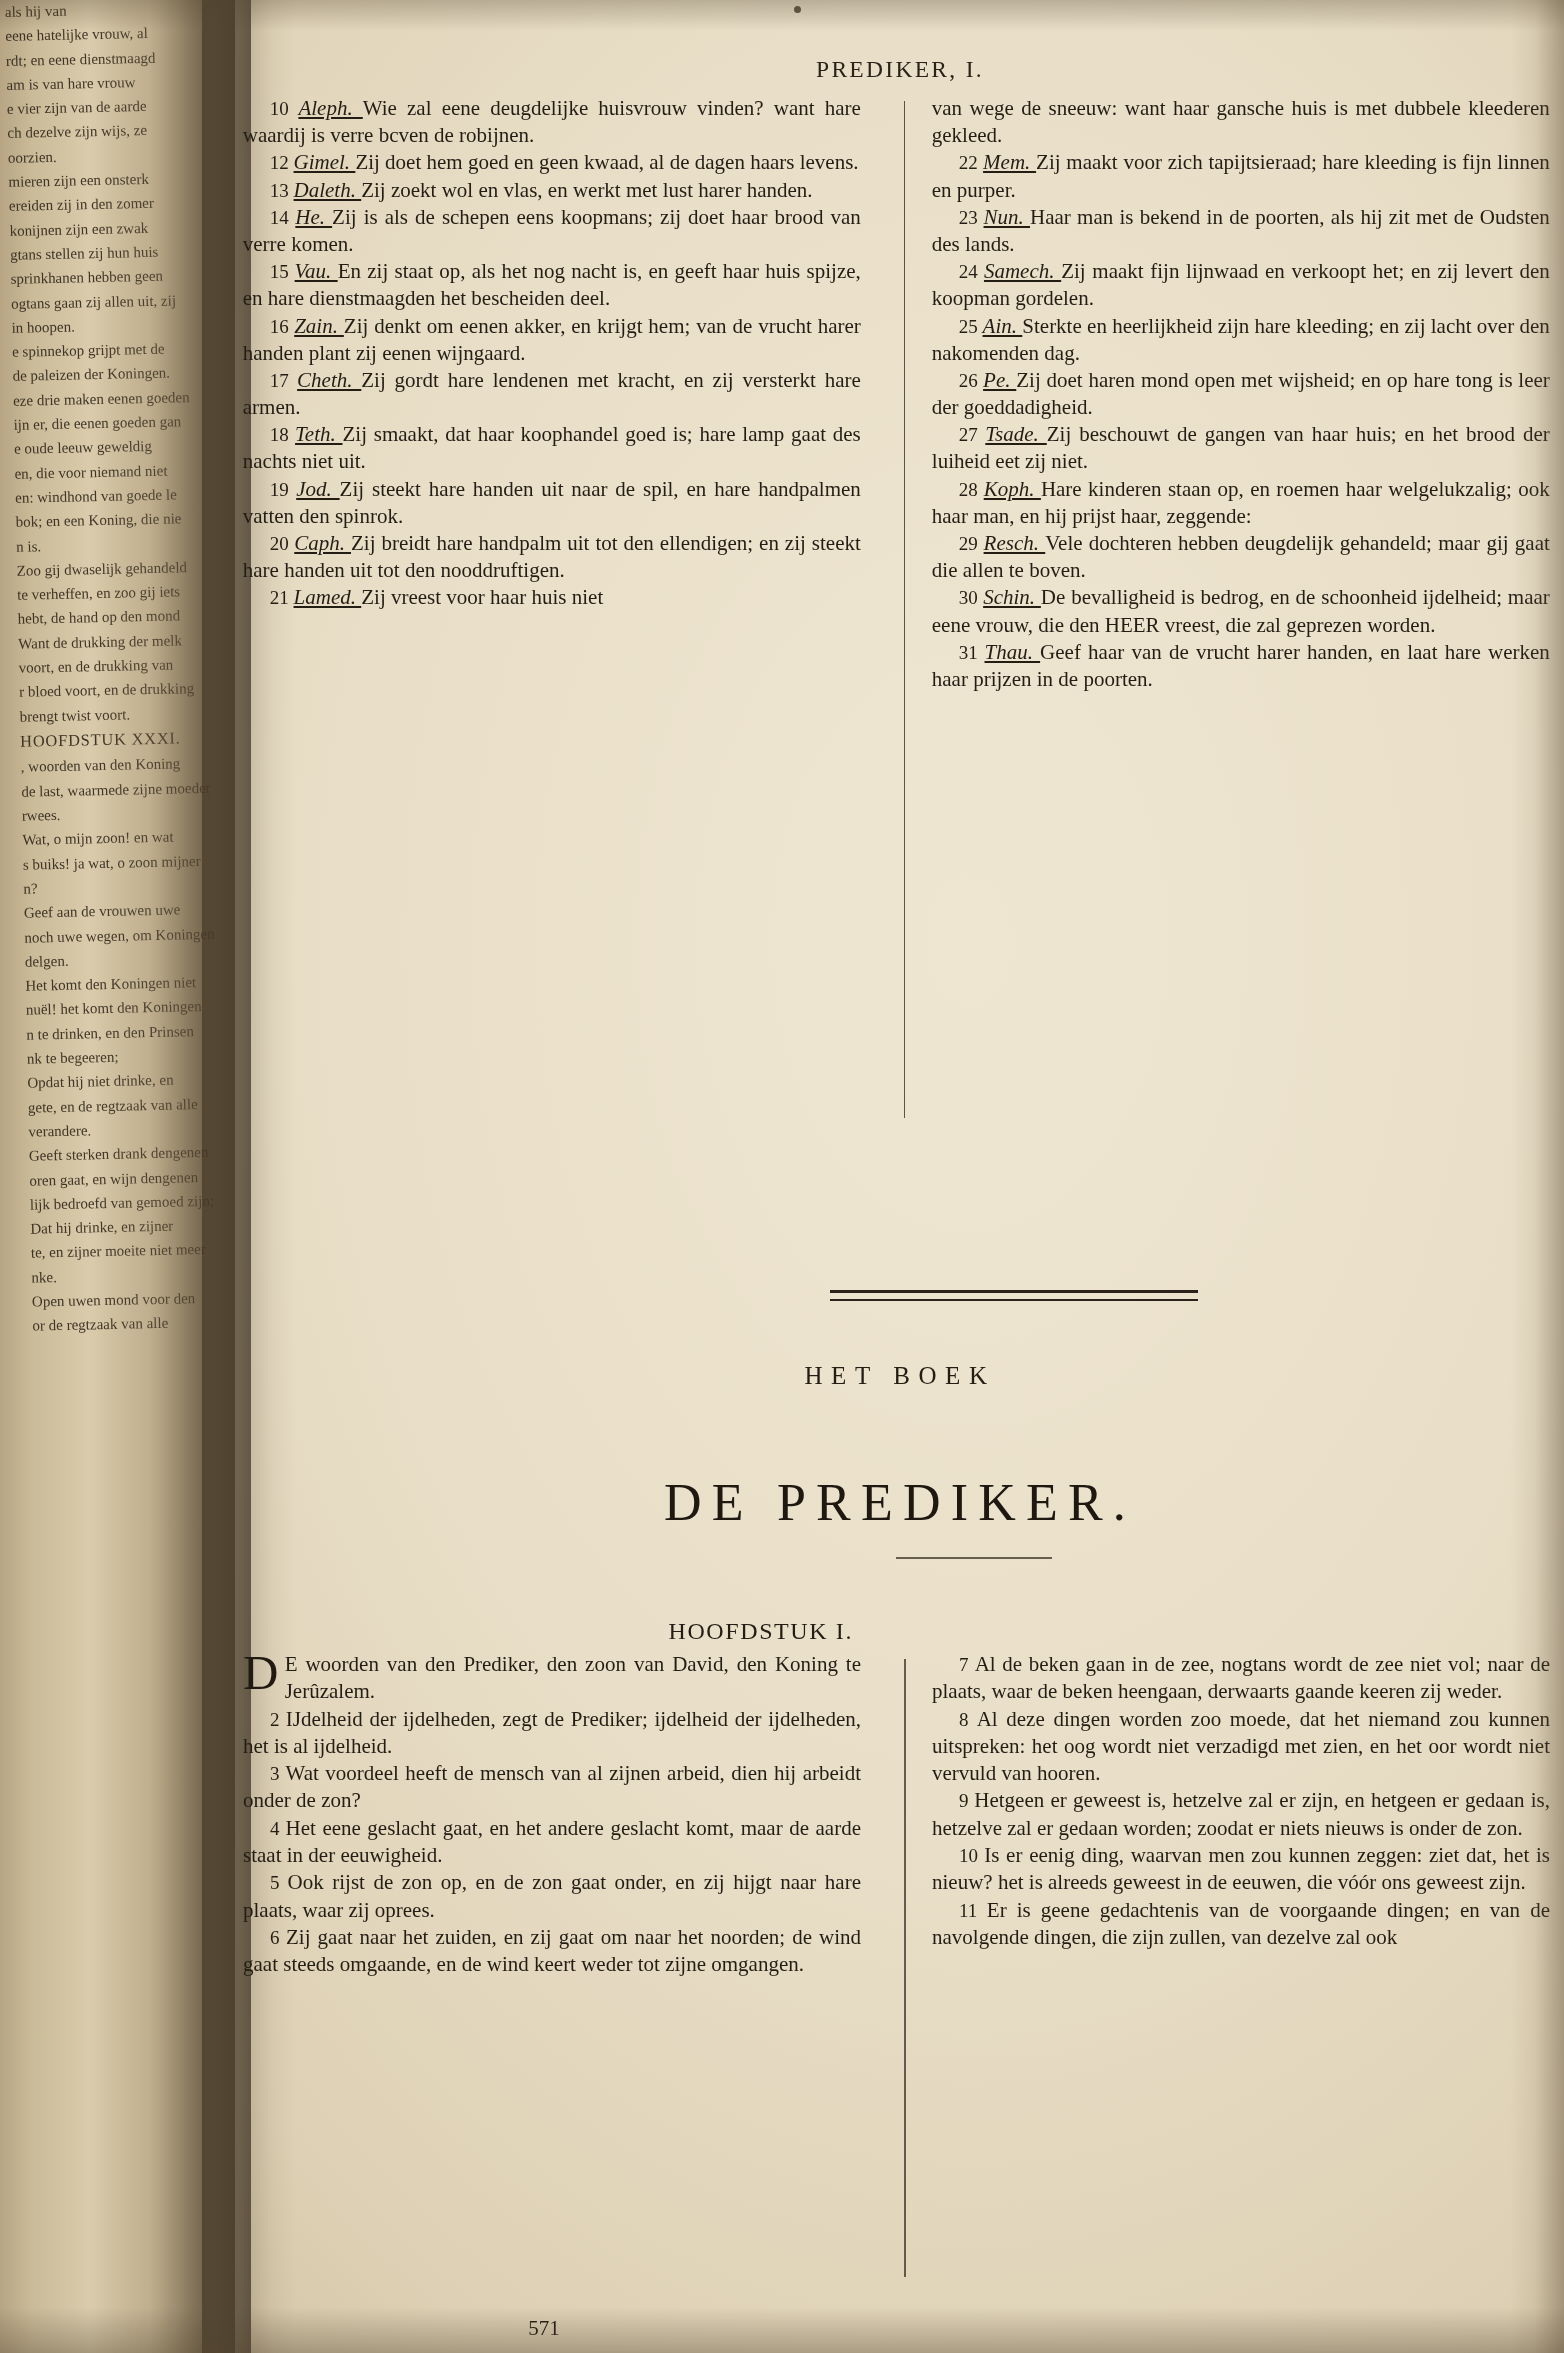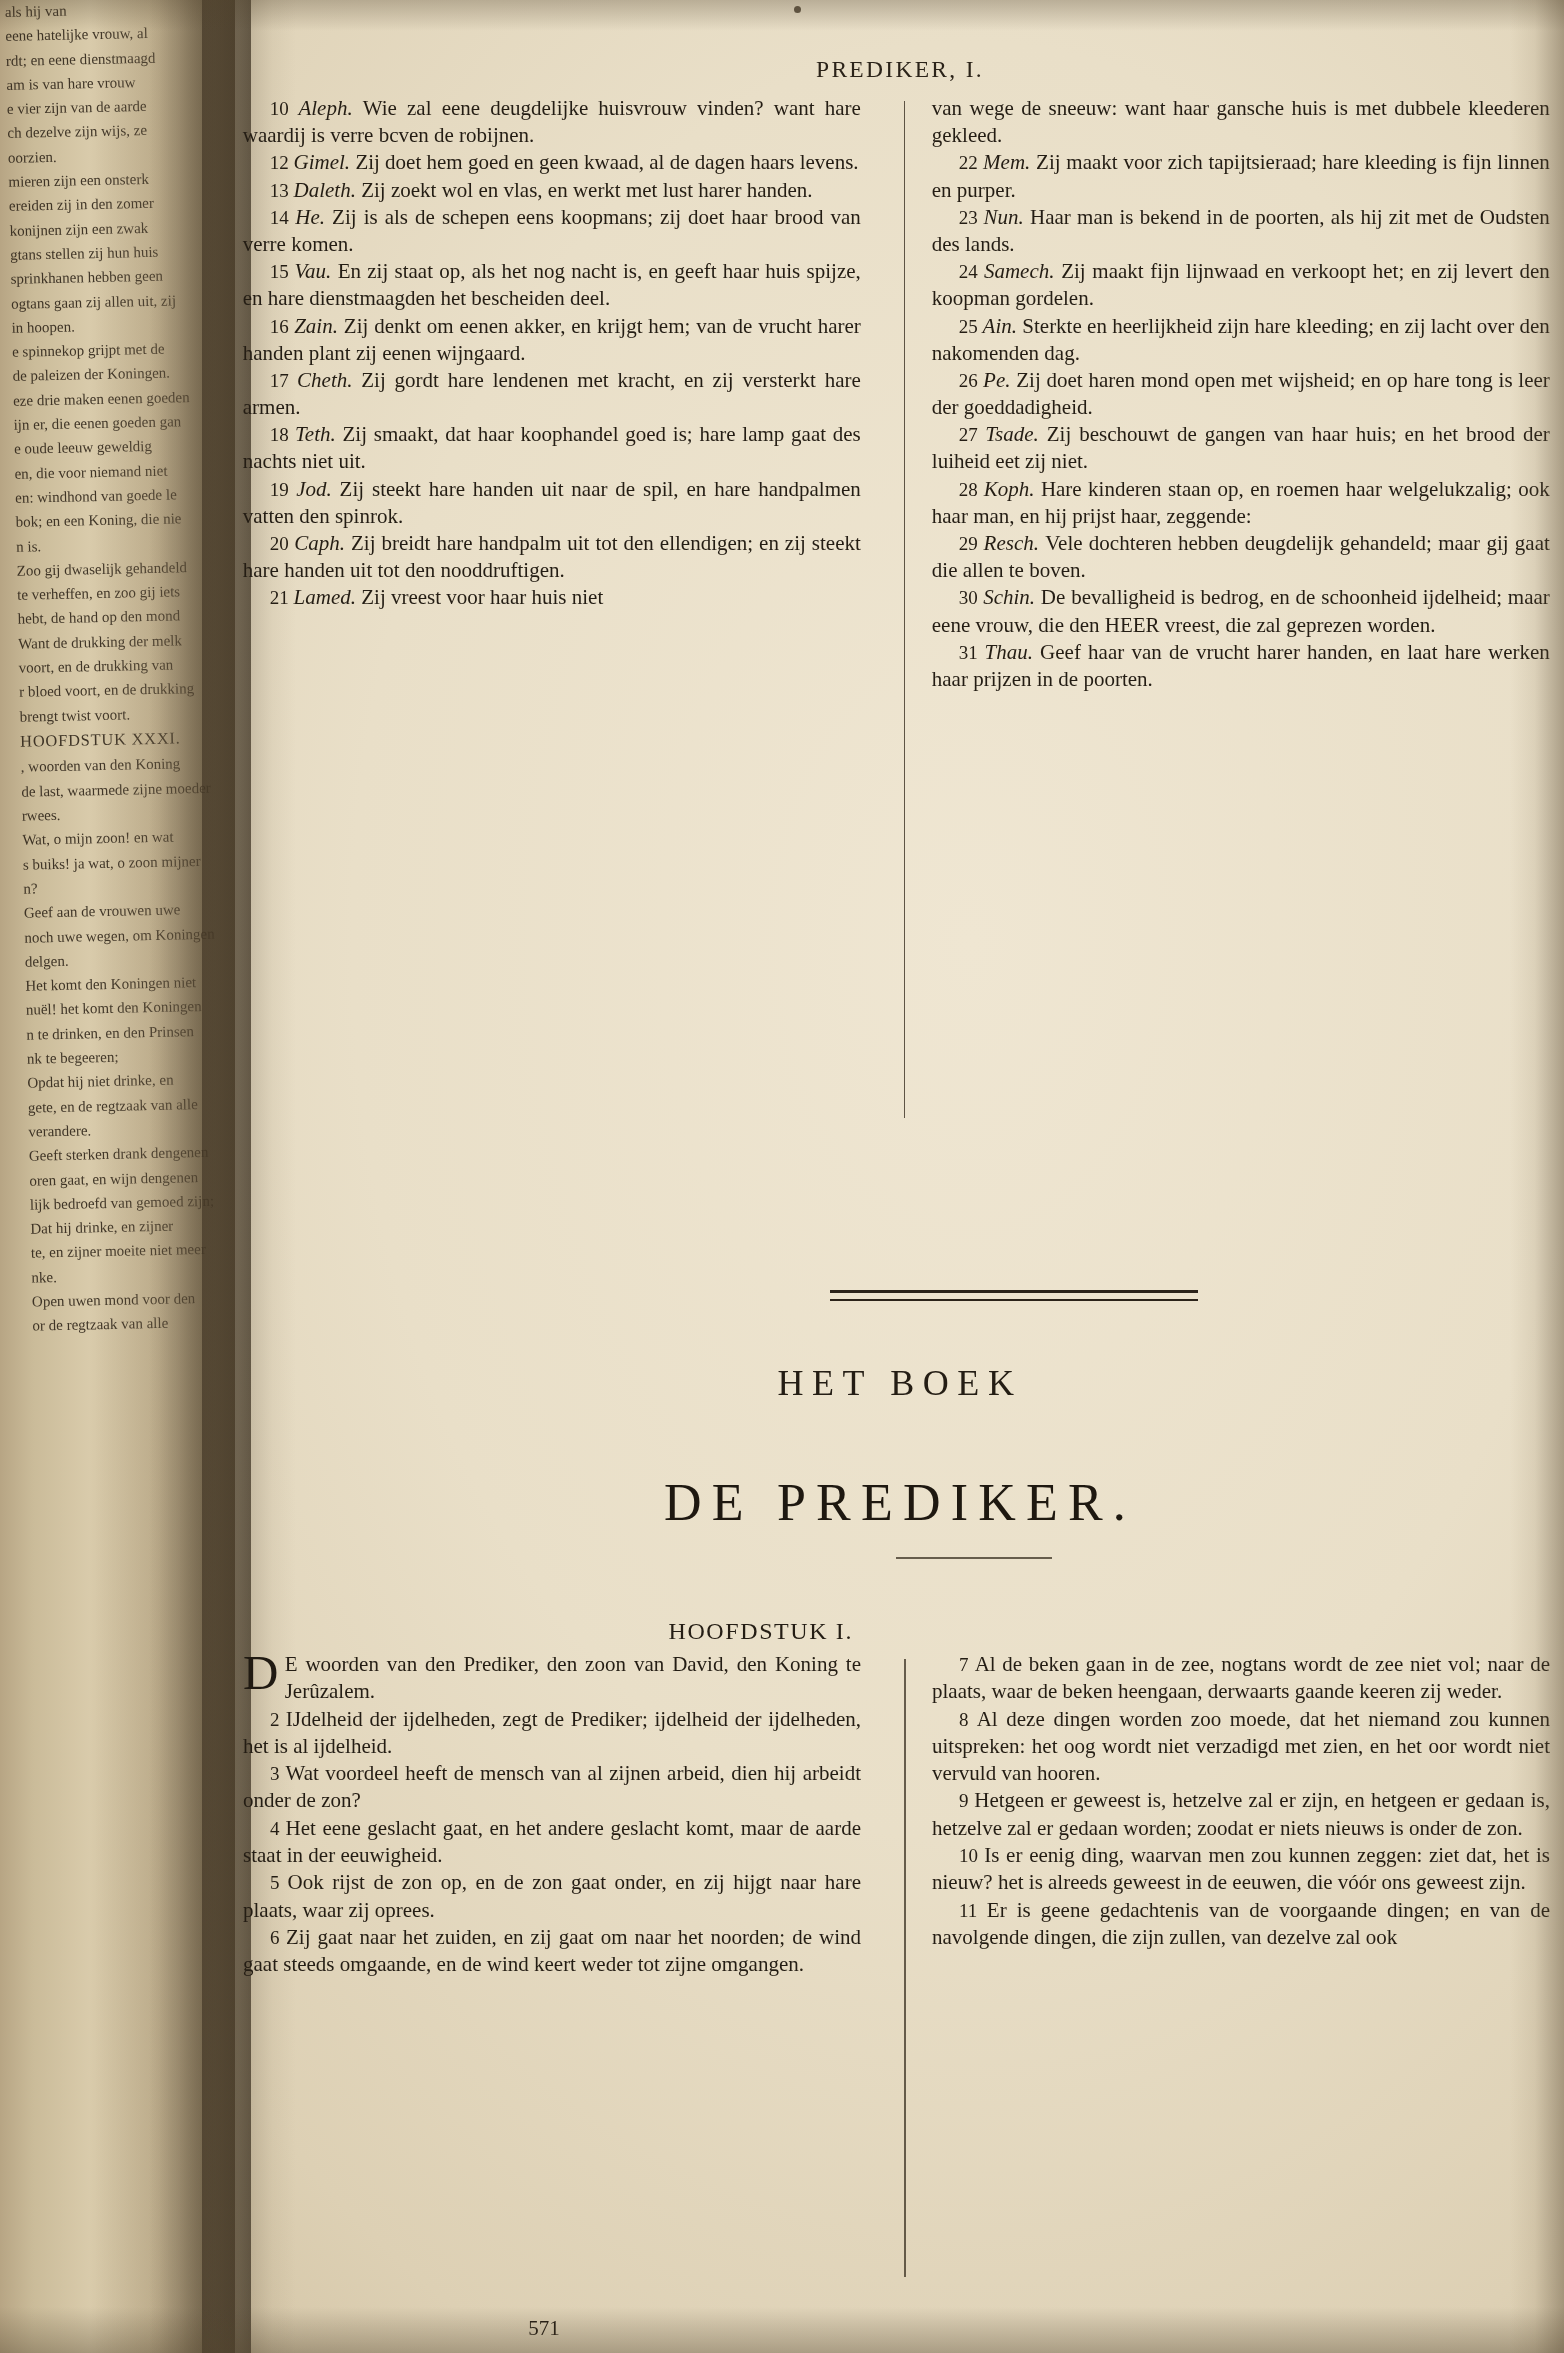--- a/index.html
+++ b/index.html
@@ -114,35 +114,35 @@
   .divider-v {
     position: absolute;
     left: 661px; top: 6.3px;
     width: 1.6px; height: 1017px;
     background: #3a3022;
     opacity: .8;
   }
   .vs { display: block; text-indent: 27px; margin: 0; }
   .vs.cont { text-indent: 0; }
   .vn { font-size: 19px; }
-  em { font-style: italic; }
+  em { font-style: italic; text-decoration: underline; }
 
   
   .rule-double {
     position: absolute;
     left: 595px; top: 1290px;
     width: 368px;
   }
   .rule-double .r1 { height: 3.1px; background: #2b2319; }
   .rule-double .r2 { height: 2.3px; background: #2b2319; margin-top: 5.5px; }
 
   .title-het {
     position: absolute; left: 0; top: 1362px; width: 1330px;
     text-align: center;
-    font-size: 36px;
+    font-size: 25px;
     letter-spacing: 8.6px;
     color: #241d14;
   }
   .title-genaamd {
     position: absolute; left: 0; top: 1434px; width: 1330px;
     text-align: center;
     font-size: 19px;
     letter-spacing: 3.1px;
     font-variant: small-caps;
     color: #2b2319;

